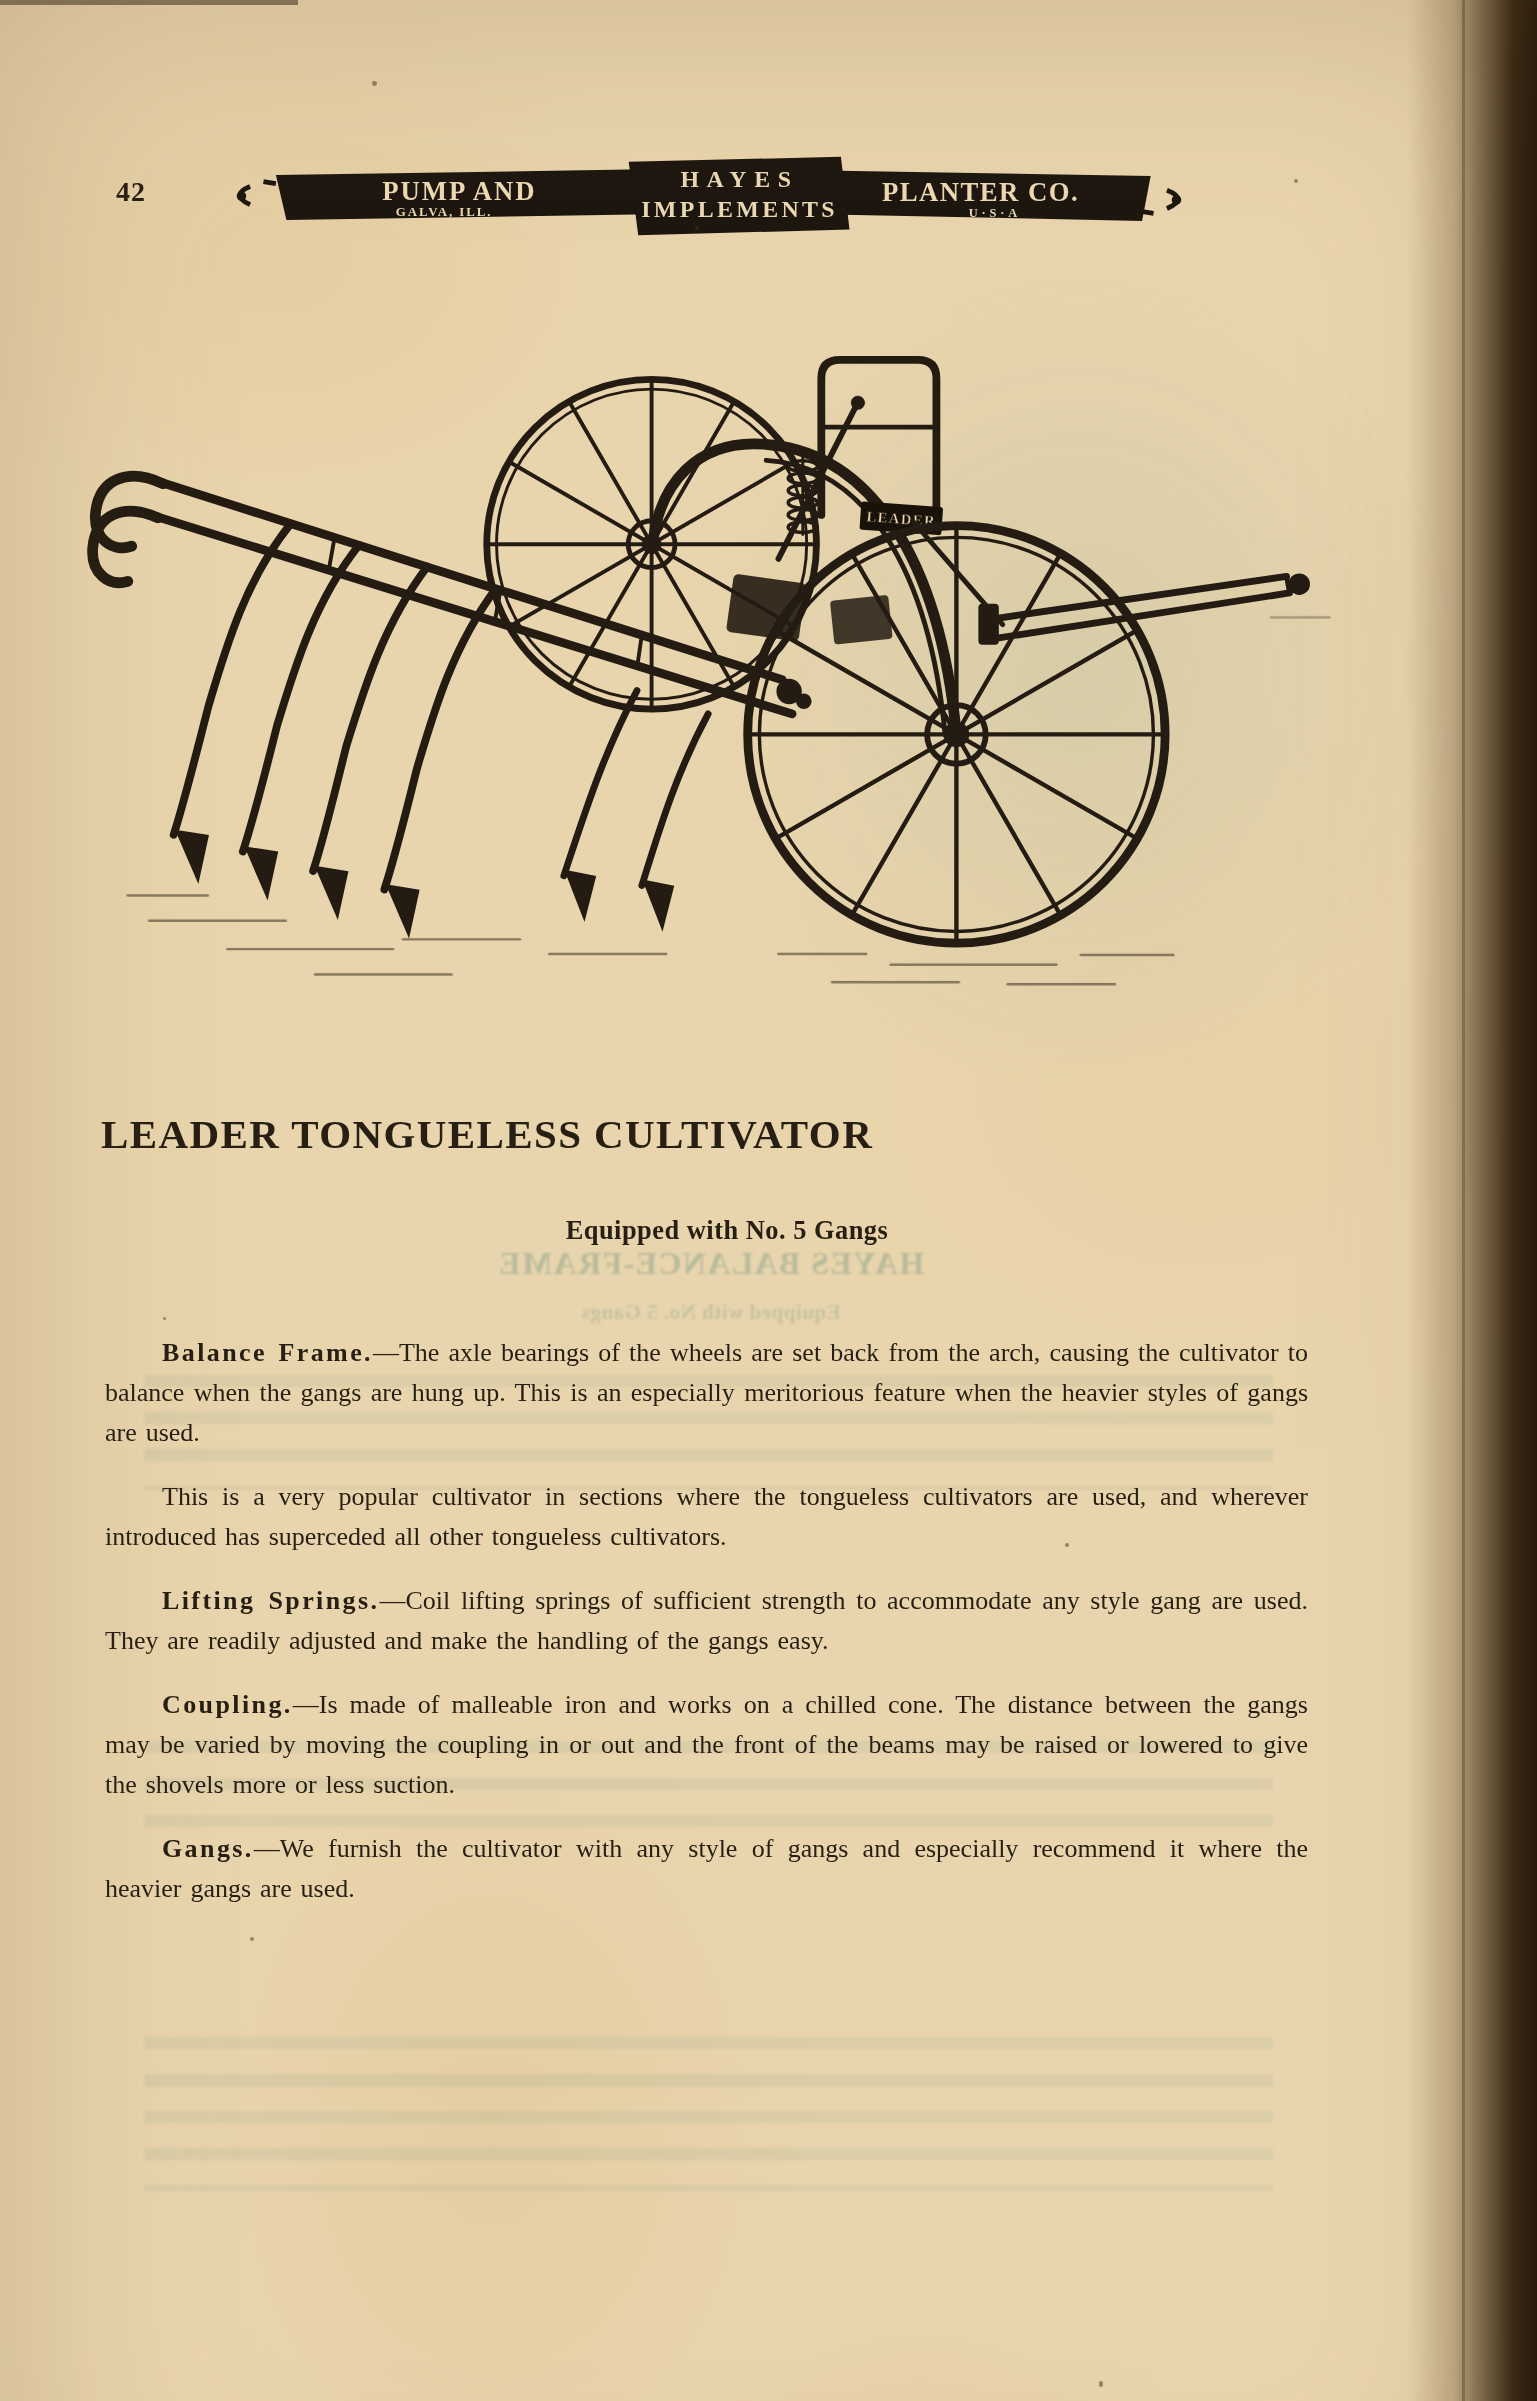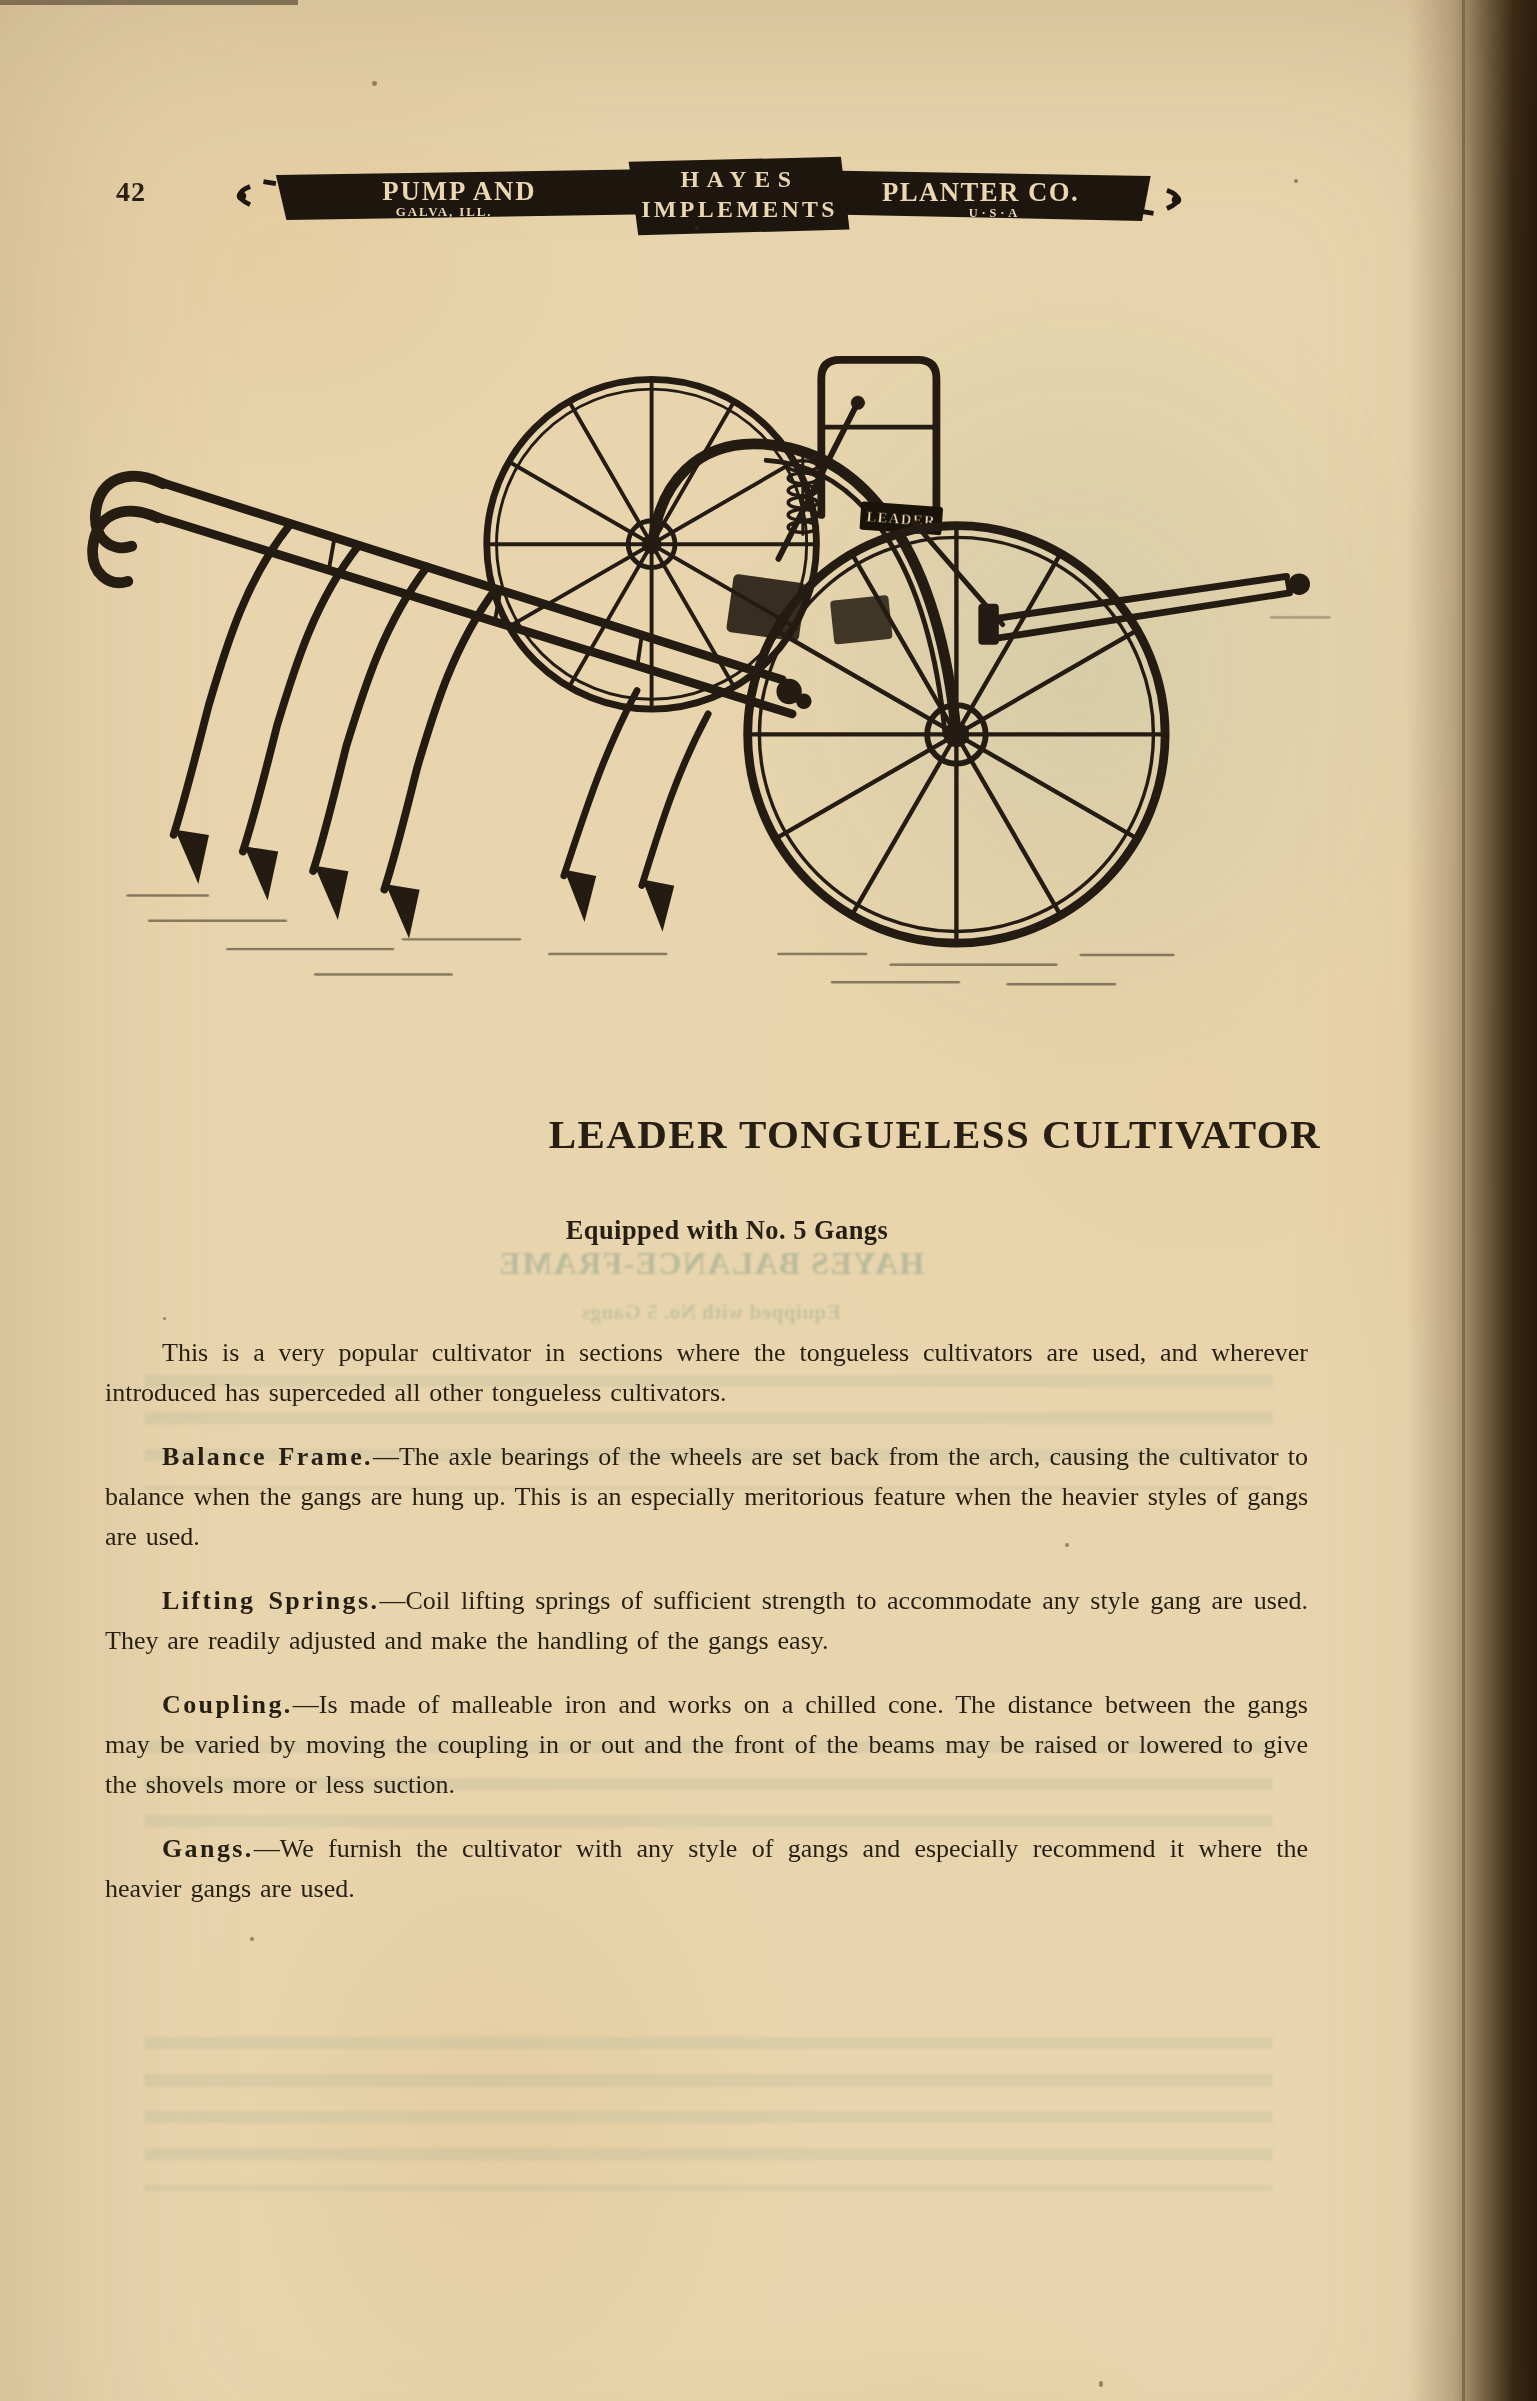--- a/index.html
+++ b/index.html
@@ -50,21 +50,21 @@
   .banner { position: absolute; left: 217px; top: 154px; width: 983px; height: 87px; z-index: 3; }
   .banner svg { width: 100%; height: 100%; display: block; }
   .banner text { font-family: "Liberation Serif", serif; font-weight: bold; fill: #ecd9b4; }
 
   .illustration { position: absolute; left: 81px; top: 305px; width: 1268px; height: 732px; z-index: 2; }
   .illustration svg { width: 100%; height: 100%; display: block; }
   .illustration .plate-text { font-family: "Liberation Serif", serif; font-weight: bold; fill: #ecd9b4; }
 
   .title {
     position: absolute; left: 101px; width: 1220px; top: 1110px; margin: 0; z-index: 3;
-    text-align: right; font-size: 41px; font-weight: bold; letter-spacing: 1.4px;
+    text-align: left; font-size: 41px; font-weight: bold; letter-spacing: 1.4px;
   }
   .subtitle {
     position: absolute; left: 101px; width: 1220px; top: 1199px; margin: 16px; z-index: 3;
     text-align: center; font-size: 26.4px; font-weight: bold; letter-spacing: 0.5px;
   }
 
   .body-text {
     position: absolute; left: 105px; top: 1333px; width: 1203px; z-index: 3;
     font-size: 26px; line-height: 40px; text-align: justify; word-spacing: 2.4px;
   }
@@ -264,23 +264,23 @@
         <line x1="2440" y1="640" x2="2560" y2="640" opacity=".6"></line>
       </g>
     </g>
   </svg>
 </div>
 
 <h1 class="title">LEADER TONGUELESS CULTIVATOR</h1>
 <h2 class="subtitle">Equipped with No. 5 Gangs</h2>
 
 <div class="body-text">
+  <p><span class="lead">Balance Frame.</span><span>—The axle bearings of the wheels are set back from the arch, causing the cultivator to balance when the gangs are hung up. This is an especially meritorious feature when the heavier styles of gangs are used.</span></p>
+
   <p><span>This is a very popular cultivator in sections where the tongueless cultivators are used, and wherever introduced has superceded all other tongueless cultivators.</span></p>
-
-  <p><span class="lead">Balance Frame.</span><span>—The axle bearings of the wheels are set back from the arch, causing the cultivator to balance when the gangs are hung up. This is an especially meritorious feature when the heavier styles of gangs are used.</span></p>
 
   <p><span class="lead">Lifting Springs.</span><span>—Coil lifting springs of sufficient strength to accommodate any style gang are used. They are readily adjusted and make the handling of the gangs easy.</span></p>
 
   <p><span class="lead">Coupling.</span><span>—Is made of malleable iron and works on a chilled cone. The distance between the gangs may be varied by moving the coupling in or out and the front of the beams may be raised or lowered to give the shovels more or less suction.</span></p>
 
 
 
   <p><span class="lead">Gangs.</span><span>—We furnish the cultivator with any style of gangs and especially recommend it where the heavier gangs are used.</span></p>
 </div>
 

